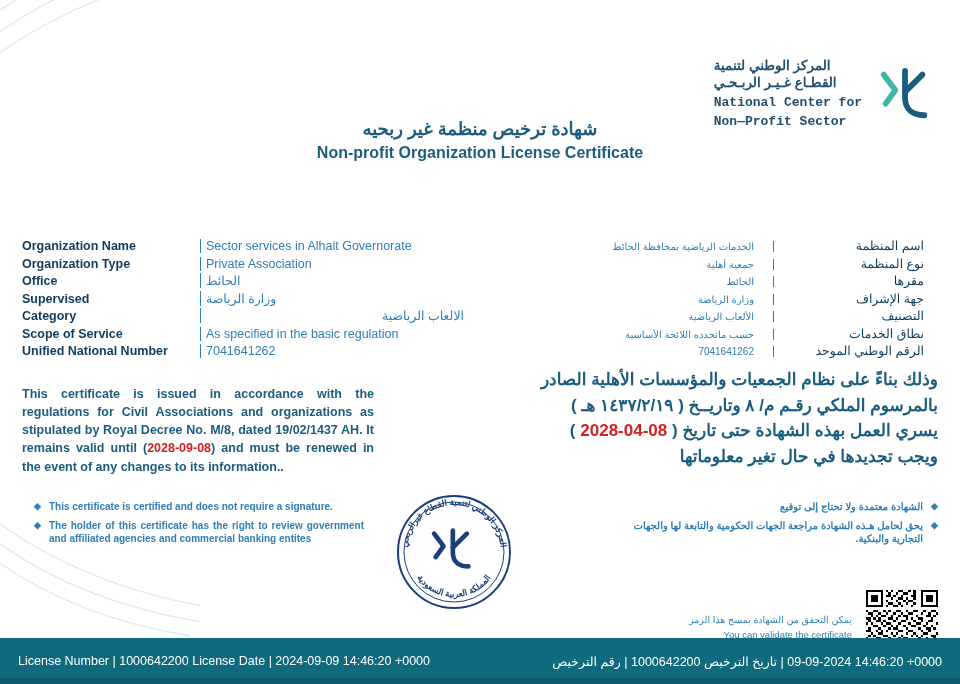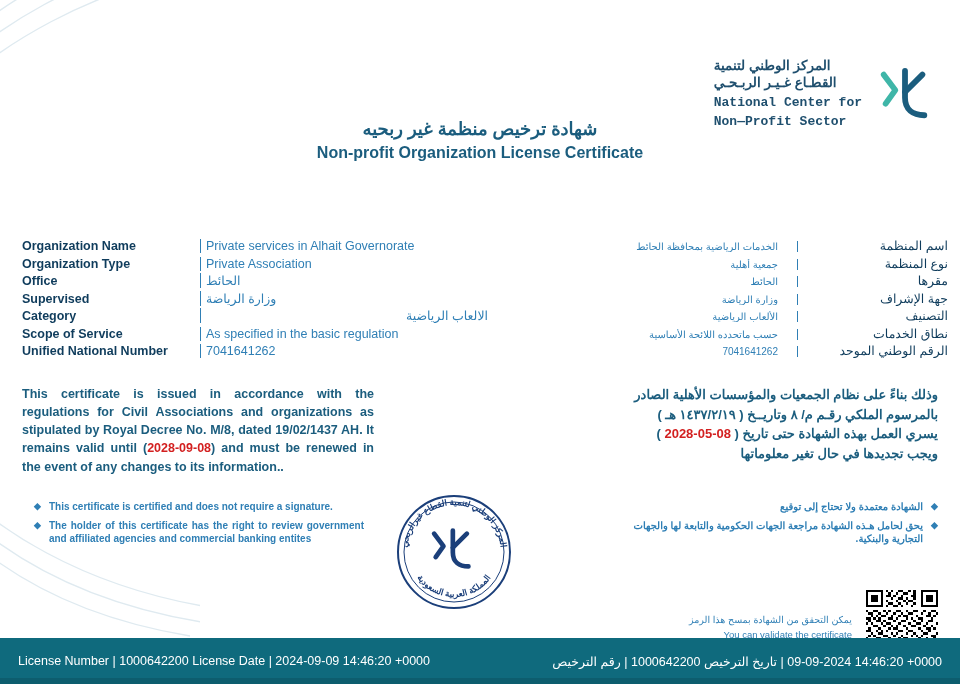--- a/index.html
+++ b/index.html
@@ -46,21 +46,21 @@
   }
   .title-ar{
     font-size:18px;font-weight:bold;color:#1b5d7e;direction:rtl;
   }
   .title-en{
     font-size:16px;font-weight:bold;color:#1b5d7e;margin-top:4px;
   }
 
   
   .fields{
-    position:absolute;left:22px;right:12px;top:238px;
+    position:absolute;left:22px;right:36px;top:238px;
   }
   .frow{
     display:flex;align-items:baseline;
     height:17.5px;
   }
   .f-en-label{
     width:178px;font-size:12.5px;font-weight:bold;color:#0f3c5c;
     white-space:nowrap;
   }
   .f-en-value{
@@ -78,22 +78,22 @@
     direction:rtl;text-align:right;white-space:nowrap;
   }
 
   
   .para-en{
     position:absolute;left:22px;top:385px;width:352px;
     font-size:12.5px;font-weight:bold;color:#1b5d7e;line-height:1.45;
     text-align:justify;
   }
   .para-ar{
-    position:absolute;right:22px;top:385px;width:420px;
-    font-size:13px;font-weight:bold;color:#1b5d7e;line-height:1.5;
+    position:absolute;right:22px;top:367px;width:420px;
+    font-size:17px;font-weight:bold;color:#1b5d7e;line-height:1.5;
     direction:rtl;
   }
   .date-red{color:#d32020;}
 
   
   .notes-en{
     position:absolute;left:34px;top:500px;width:330px;
   }
   .notes-ar{
     position:absolute;right:22px;top:500px;width:330px;direction:rtl;
@@ -176,21 +176,21 @@
 
   <div class="title-block">
     <div class="title-ar">شهادة ترخيص منظمة غير ربحيه</div>
     <div class="title-en">Non-profit Organization License Certificate</div>
   </div>
 
   <div class="fields">
 
     <div class="frow">
       <div class="f-en-label">Organization Name</div>
-      <div class="f-en-value">Private services in Alhait Governorate</div>
+      <div class="f-en-value">Sector services in Alhait Governorate</div>
       <div class="f-ar-value">الخدمات الرياضية بمحافظة الحائط</div>
       <div class="f-ar-label">اسم المنظمة</div>
     </div>
 
     <div class="frow">
       <div class="f-en-label">Organization Type</div>
       <div class="f-en-value">Private Association</div>
       <div class="f-ar-value">جمعية أهلية</div>
       <div class="f-ar-label">نوع المنظمة</div>
     </div>
@@ -230,21 +230,21 @@
       <div class="f-ar-label">الرقم الوطني الموحد</div>
     </div>
 
   </div>
 
   <div class="para-en"><span>This certificate is issued in accordance with the regulations for Civil Associations and organizations as stipulated by Royal Decree No. M/8, dated 19/02/1437 AH. It remains valid until (</span><span class="date-red">2028-09-08</span><span>) and must be renewed in the event of any changes to its information..</span></div>
 
   <div class="para-ar">
     <div>وذلك بناءً على نظام الجمعيات والمؤسسات الأهلية الصادر</div>
     <div>بالمرسوم الملكي رقـم م/ ٨ وتاريــخ ( ١٤٣٧/٢/١٩ هـ )</div>
-    <div><span>يسري العمل بهذه الشهادة حتى تاريخ (</span> <span class="date-red">08-05-2028</span> <span>)</span></div>
+    <div><span>يسري العمل بهذه الشهادة حتى تاريخ (</span> <span class="date-red">08-04-2028</span> <span>)</span></div>
     <div>ويجب تجديدها في حال تغير معلوماتها</div>
   </div>
 
   <div class="notes-en">
     <div class="note">
       <span class="dot">◆</span>
       <span class="note-txt">This certificate is certified and does not require a signature.</span>
     </div>
     <div class="note">
       <span class="dot">◆</span>

